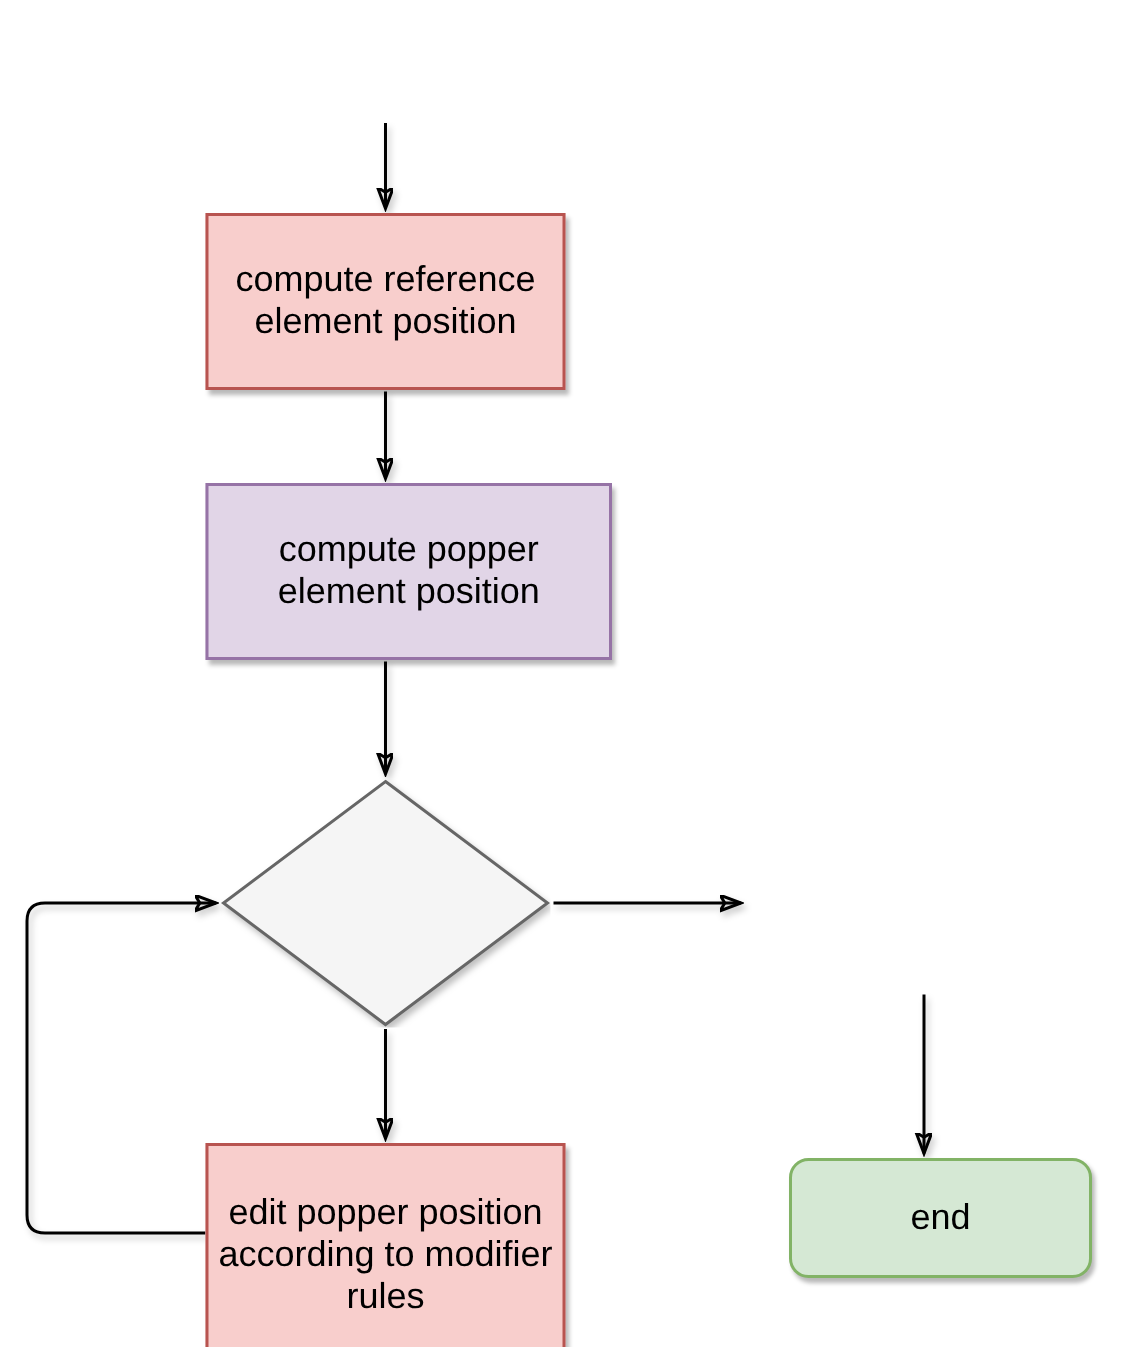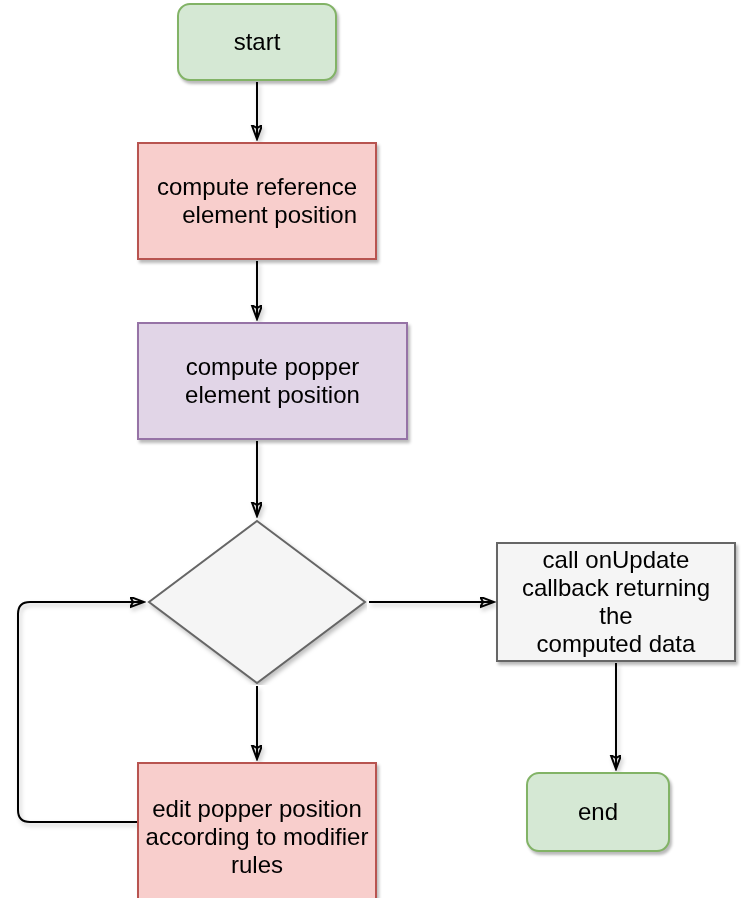--- a/index.html
+++ b/index.html
@@ -71,49 +71,41 @@
     </defs>
     <path d="M257 82 L257 139" marker-end="url(#arrowhead)"></path>
     <path d="M257 261 L257 319" marker-end="url(#arrowhead)"></path>
     <path d="M257 441 L257 516" marker-end="url(#arrowhead)"></path>
     <path d="M257 686 L257 759" marker-end="url(#arrowhead)"></path>
     <path d="M369 602 L494 602" marker-end="url(#arrowhead)"></path>
     <path d="M616 663 L616 769" marker-end="url(#arrowhead)"></path>
     <path d="M137 822 L30 822 Q18 822 18 810 L18 614 Q18 602 30 602 L144 602" marker-end="url(#arrowhead)"></path>
   </svg>
 
-  <div class="node shape-rounded" style="left: 177px; top: 3px; width: 160px; height: 78px; background: rgb(213, 232, 212); border-color: rgb(130, 179, 102);">
-    <span class="label">start</span>
-  </div>
 
-  <div class="node shape-rect" style="left: 137px; top: 142px; width: 240px; height: 118px; background: rgb(248, 206, 204); border-color: rgb(184, 84, 80); text-align: right;">
+  <div class="node shape-rect" style="left: 137px; top: 142px; width: 240px; height: 118px; background: rgb(248, 206, 204); border-color: rgb(184, 84, 80);">
     <span class="label">compute reference
 element position</span>
   </div>
 
   <div class="node shape-rect" style="left: 137px; top: 322px; width: 271px; height: 118px; background: rgb(225, 213, 231); border-color: rgb(150, 115, 166);">
     <span class="label">compute popper
 element position</span>
   </div>
 
   <div class="node shape-diamond" style="left:147px; top:519px; width:220px; height:166px;">
     <svg class="diamond-svg" viewBox="0 0 220 166" xmlns="http://www.w3.org/2000/svg">
       <polygon points="110,2 218,83 110,164 2,83" style="fill: rgb(245, 245, 245); stroke: rgb(102, 102, 102);"></polygon>
     </svg>
   </div>
 
-  <div class="node shape-rect" style="left: 496px; top: 542px; width: 240px; height: 120px; background: rgb(245, 245, 245); border-color: rgb(102, 102, 102);">
-    <span class="label">call onUpdate
-callback returning the
-computed data</span>
-  </div>
 
   <div class="node shape-rect" style="left: 137px; top: 762px; width: 240px; height: 150px; background: rgb(248, 206, 204); border-color: rgb(184, 84, 80);">
     <span class="label">edit popper position
 according to modifier
 rules</span>
   </div>
 
-  <div class="node shape-rounded" style="left: 526px; top: 772px; width: 144px; height: 80px; background: rgb(213, 232, 212); border-color: rgb(130, 179, 102);">
+  <div class="node shape-rounded" style="left: 526px; top: 772px; width: 202px; height: 80px; background: rgb(213, 232, 212); border-color: rgb(130, 179, 102);">
     <span class="label">end</span>
   </div>
 
 </div>
 
 </body></html>

